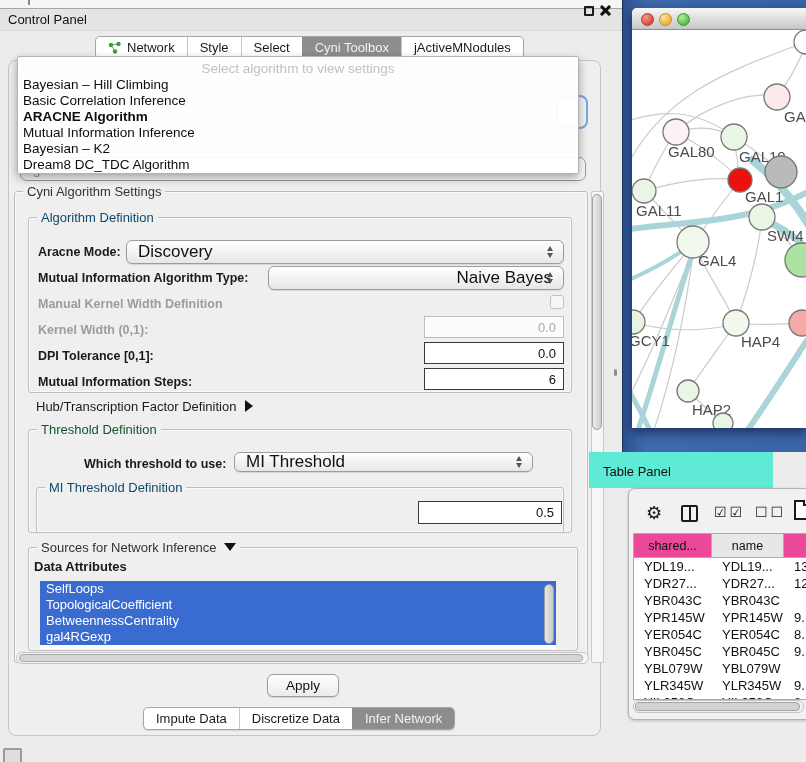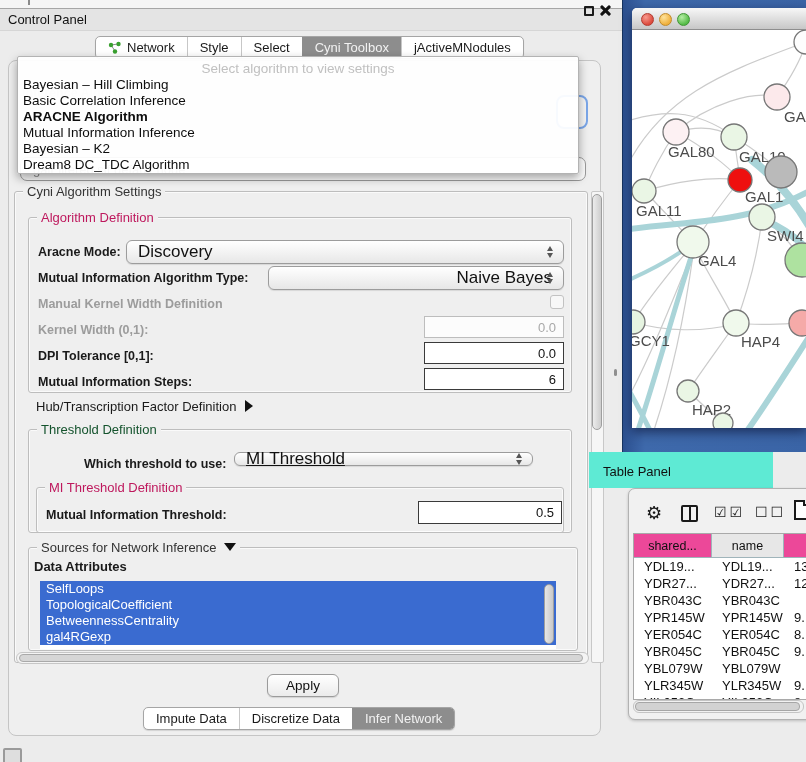--- a/index.html
+++ b/index.html
@@ -51,21 +51,21 @@
     box-shadow:0 4px 10px rgba(0,0,0,.35); }
   #algo-placeholder { text-align:center; font-size:13.5px; color:#c0c0c0; padding-top:4px; height:20px; }
   .algo-item { font-size:13.5px; color:#0d0d0d; height:16px; line-height:16px; padding-left:5px; white-space:nowrap; }
   .algo-item.sel { font-weight:bold; }
 
   
   .grp { position:absolute; border:1px solid #bdbdbd; border-radius:3px;
     box-shadow: inset 0 0 0 1px rgba(255,255,255,.65); }
   .grp-title { position:absolute; top:-8px; left:8px; background:#efefef; padding:0 4px;
     font-size:13px; color:#333; white-space:nowrap; }
-  .grp-title.blue { color:#be185d; }
+  .grp-title.blue { color:#0c4a6e; }
   .grp-title.green { color:#14532d; }
 
   #grp-settings { left:14px; top:191px; width:574px; height:472px; }
   #grp-algdef   { left:28px; top:217px; width:544px; height:176px; }
   #grp-thresh   { left:28px; top:429px; width:544px; height:104px; }
   #grp-mithr    { left:36px; top:487px; width:528px; height:46px; }
   #grp-sources  { left:28px; top:547px; width:550px; height:104px; }
 
   .lbl  { position:absolute; font-size:12.5px; font-weight:bold; color:#1a1a1a; white-space:nowrap; }
   .lbl.dis { color:#9c9c9c; }
@@ -253,28 +253,27 @@
   </div>
 
   <span class="plain" style="left:36px; top:399px;">
     <span>Hub/Transcription Factor Definition</span><span class="tri-right"></span>
   </span>
 
   <div class="grp" id="grp-thresh">
     <span class="grp-title green">Threshold Definition</span>
   </div>
   <span class="lbl" style="left:84px; top:457px;">Which threshold to use:</span>
-  <div class="combo" style="left:234px; top:452px; width:299px; height:14px;text-decoration:underline;">
+  <div class="combo" style="left:234px; top:452px; width:299px; height:20px;">
     <span>MI Threshold</span>
     <span class="spin"></span>
   </div>
   <div class="grp" id="grp-mithr">
     <span class="grp-title blue">MI Threshold Definition</span>
   </div>
-  <span class="lbl" style="left:46px; top:508px;">Mutual Information Threshold:</span>
   <div class="field" style="left:418px; top:501px; width:144px; height:23px;">
     <span>0.5</span>
   </div>
 
   <div class="grp" id="grp-sources">
     <span class="grp-title">
       <span>Sources for Network Inference</span><span class="tri-down"></span>
     </span>
   </div>
   <span class="lbl" style="left:34px; top:559px; font-size:13px;">Data Attributes</span>

